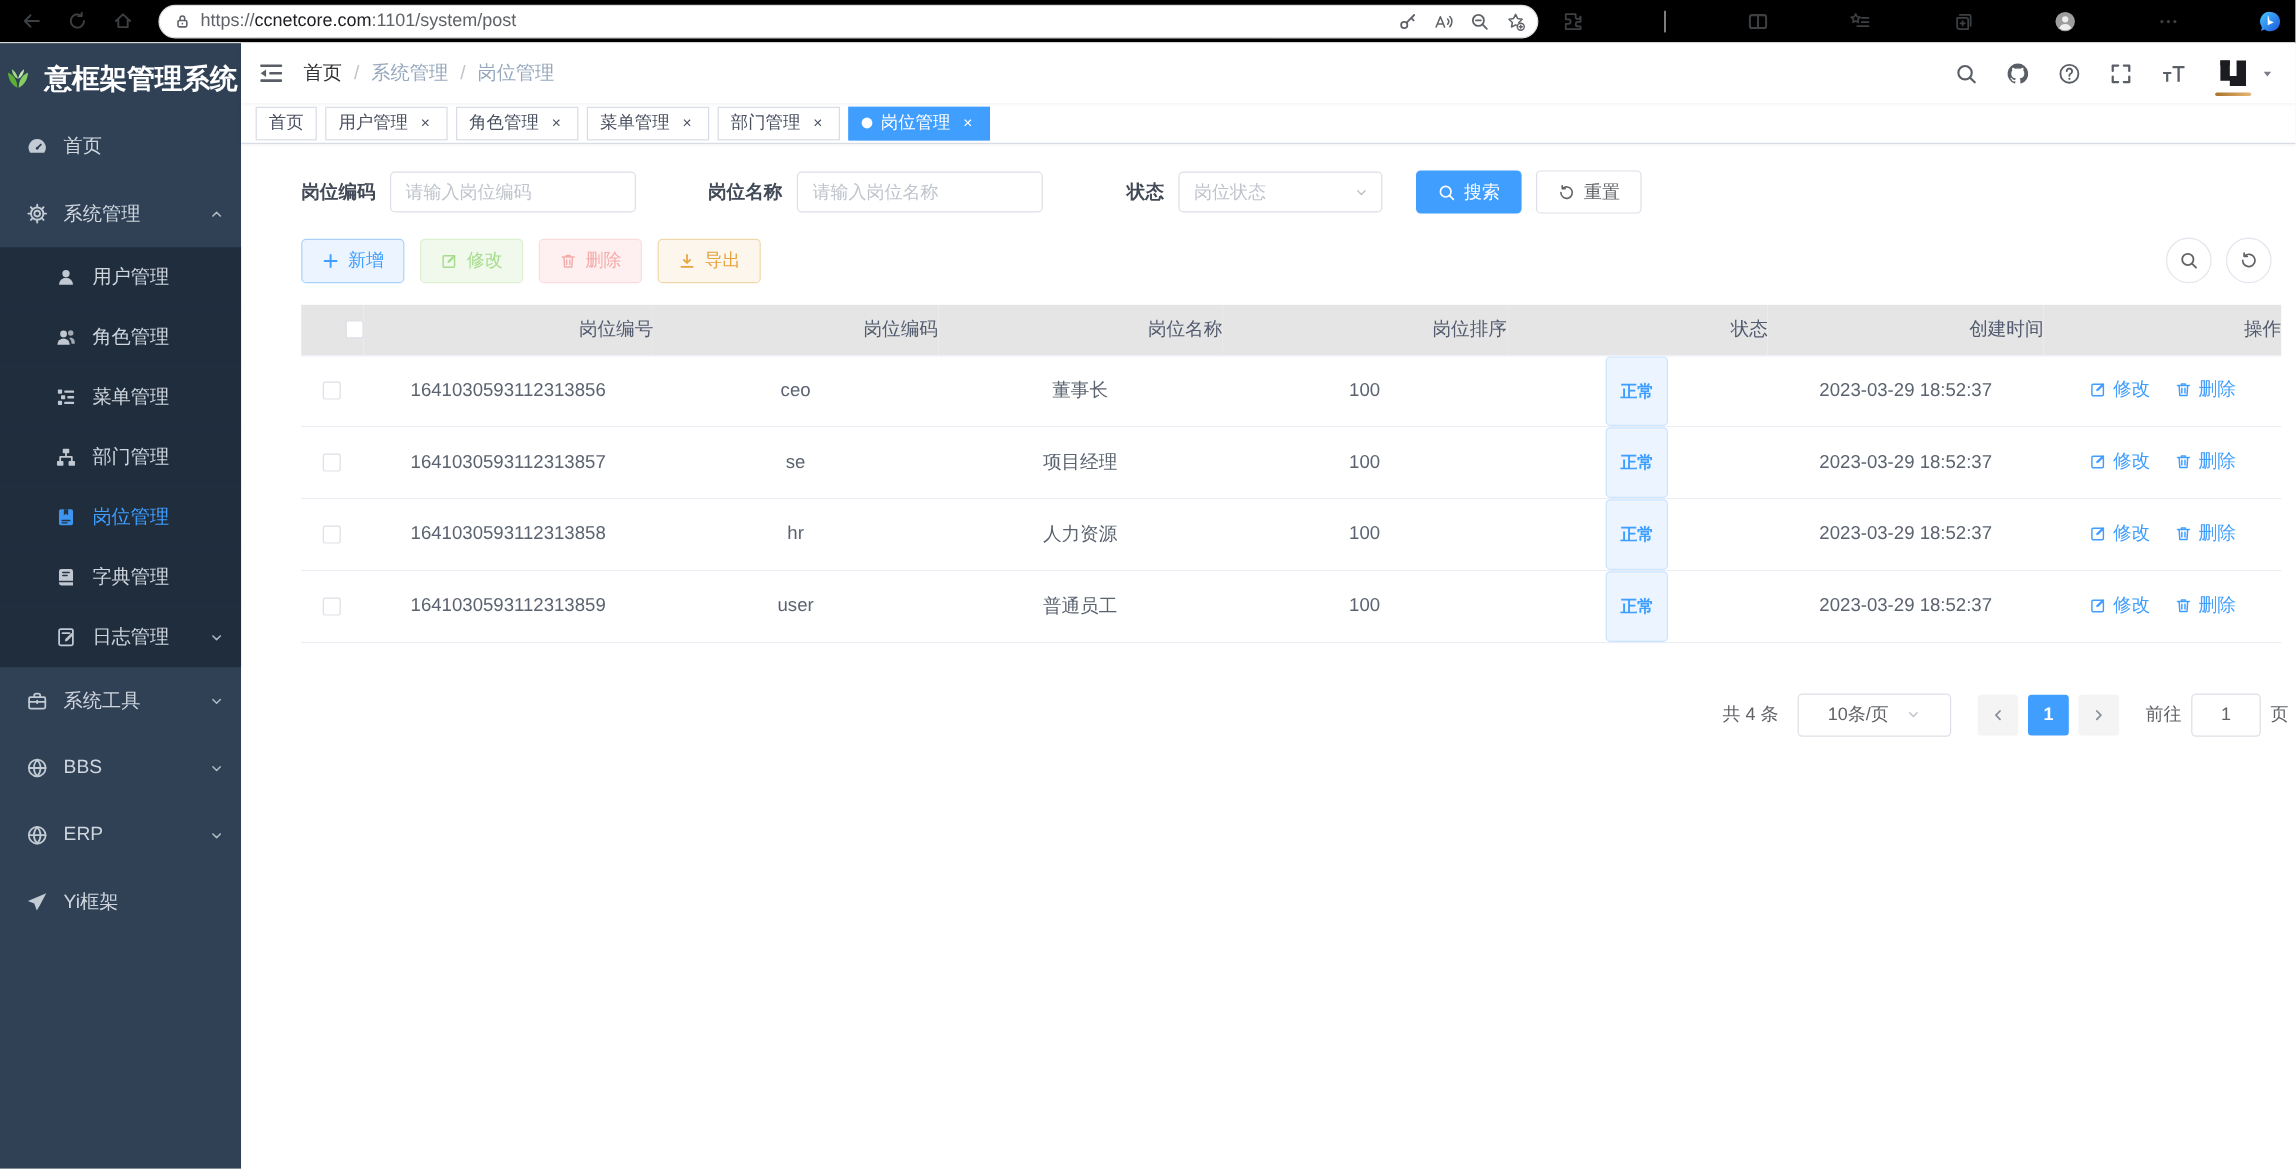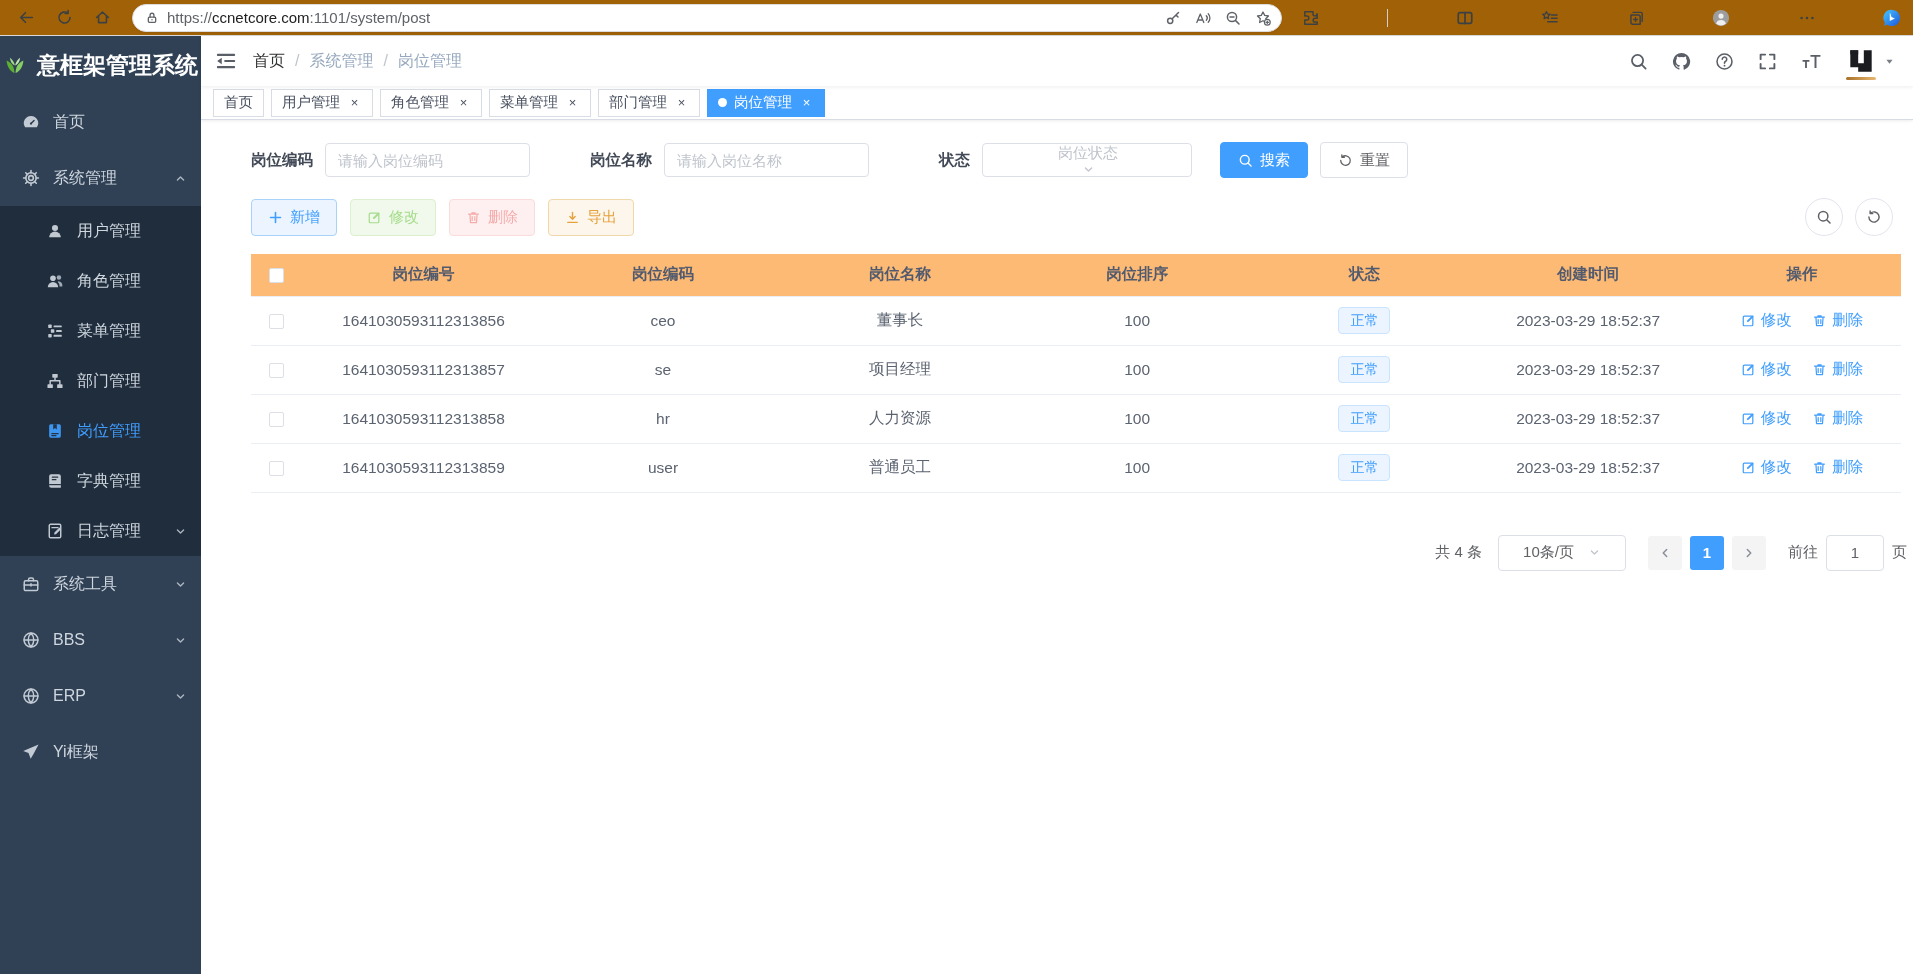--- a/index.html
+++ b/index.html
@@ -5,21 +5,21 @@
   * { margin:0; padding:0; box-sizing:border-box; }
   html,body { width:1913px; height:974px; overflow:hidden; }
   body {
     font-family:"Liberation Sans","DejaVu Sans",sans-serif;
     font-size:15px; color:#303133; background:#fff;
   }
   .icon svg { display:block; width:100%; height:100%; }
 
   
   .browser-bar {
-    height:36px; background:#a16207; border-bottom:1px solid #d9d9d9;
+    height:36px; background:#000000; border-bottom:1px solid #d9d9d9;
     display:flex; align-items:center; padding:0 12px 0 10px; gap:6px;
   }
   .b-btn { width:32px; height:30px; border-radius:4px; display:flex; align-items:center; justify-content:center; color:#3c4043; flex:0 0 auto; cursor:pointer; }
   .b-btn .icon, .b-ic { width:17px; height:17px; }
   .url-bar {
     flex:0 0 1150px; height:28px; margin-left:8px; background:#fff;
     border:1px solid #dcdcdc; border-radius:14px; box-shadow:0 1px 2px rgba(0,0,0,.07);
     display:flex; align-items:center; padding:0 10px 0 12px; gap:8px;
   }
   .lock-ic { width:14px; height:14px; color:#5f6368; flex:0 0 auto; }
@@ -74,43 +74,43 @@
   .tag-close::before { content:"×"; }
 
   
   .content { flex:1; padding:22px 12px 0 30px; overflow:hidden;margin-left:20px; }
 
   .filter-row { display:flex; align-items:center; margin-bottom:20px; }
   .f-label { font-weight:bold; color:#424a57; font-size:15.5px; margin-right:12px; }
   .f-input { width:205px; height:34px; border:1px solid #dcdfe6; border-radius:4px; padding:0 12px; font-size:15px; color:#606266; outline:none; font-family:inherit; }
   .f-input::placeholder { color:#bfc4cc; }
   .gap1 { width:60px; } .gap2 { width:70px; }
-  .f-select { width:210px; height:34px; border:1px solid #dcdfe6; border-radius:4px; padding:0 10px 0 12px; display:flex; align-items:center; justify-content:space-between; color:#bfc4cc; cursor:pointer;flex-direction:column; }
+  .f-select { width:170px; height:34px; border:1px solid #dcdfe6; border-radius:4px; padding:0 10px 0 12px; display:flex; align-items:center; justify-content:space-between; color:#bfc4cc; cursor:pointer; }
   .sel-arrow { width:13px; height:13px; color:#c0c4cc; }
   .btn { display:inline-flex; align-items:center; justify-content:center; gap:7px; height:36px; padding:0 17px; border-radius:4px; border:1px solid #dcdfe6; background:#fff; color:#606266; font-size:15px; cursor:pointer; white-space:nowrap; }
   .btn .icon { width:15px; height:15px; }
   .btn-search { background:var(--c-accent,#409eff); border-color:var(--c-accent,#409eff); color:#fff; margin-left:28px; }
   .btn-reset { margin-left:12px; }
 
   .action-row { display:flex; align-items:center; margin-bottom:18px; }
   .btn-sm { height:37px; padding:0 16px; margin-right:13px; }
   .btn-add    { color:#409eff; background:#ecf5ff; border-color:#a9d2fb; }
   .btn-edit   { color:#a6dc8c; background:#f0f9eb; border-color:#dcf0cf; cursor:not-allowed; }
   .btn-delete { color:#f6abab; background:#fef0f0; border-color:#fbdcdc; cursor:not-allowed; }
   .btn-export { color:#e6a23c; background:#fdf6ec; border-color:#f0d8ab; }
   .round-btns { margin-left:auto; display:flex; gap:12px; padding-right:8px; }
   .round-btn { width:38px; height:38px; border-radius:50%; border:1px solid #e2e5ec; background:#fff; display:flex; align-items:center; justify-content:center; color:#606266; cursor:pointer; }
   .round-btn .icon { width:16px; height:16px; }
 
   table.grid { width:100%; border-collapse:collapse; font-size:15.5px; color:#5b6370; }
-  .grid th { background:#fdba74; color:#515a6e; font-weight:bold; height:42px; text-align:center; font-size:15.5px; }
+  .grid th { background:#e5e5e5; color:#515a6e; font-weight:normal; height:42px; text-align:right; font-size:15.5px; }
   .grid td { height:49px; text-align:center; border-bottom:1px solid #ebeef5; }
   .grid thead tr { border-bottom:1px solid #ebeef5; }
   .checkbox { display:inline-block; width:15px; height:15px; border:1px solid #dcdfe6; border-radius:2px; background:#fff; cursor:pointer; vertical-align:middle; }
-  .status-badge { display:inline-block; padding:4px 11px; border-radius:4px; background:var(--c-status-badge-bg,#ecf5ff); border:1px solid #c9e4ff; color:var(--c-status-badge-text,#409eff); font-size:14px; line-height:1.2; }
+  .status-badge { display:inline-block; padding:20px 11px; border-radius:4px; background:var(--c-status-badge-bg,#ecf5ff); border:1px solid #c9e4ff; color:var(--c-status-badge-text,#409eff); font-size:14px; line-height:1.2;font-weight:bold; }
   .op-link { color:var(--c-accent,#409eff); text-decoration:none; display:inline-flex; align-items:center; gap:5px; cursor:pointer; }
   .op-link + .op-link { margin-left:16px; }
   .op-ic { width:15px; height:15px; }
 
   .pagination { display:flex; align-items:center; justify-content:flex-end; gap:14px; margin-top:42px; color:#606266; font-size:15px; padding-right:0; margin-right:-6px; }
   .pg-total { margin-right:2px; }
   .pg-size { width:128px; height:36px; border:1px solid #dcdfe6; border-radius:4px; display:flex; align-items:center; justify-content:center; gap:14px; cursor:pointer; color:#606266; }
   .pager { display:flex; align-items:center; gap:8px; margin-left:8px; }
   .pg-btn { width:34px; height:34px; border-radius:3px; background:#f4f4f5; color:#8a8f99; display:flex; align-items:center; justify-content:center; cursor:pointer; }
   .pg-btn .icon { width:14px; height:14px; }

